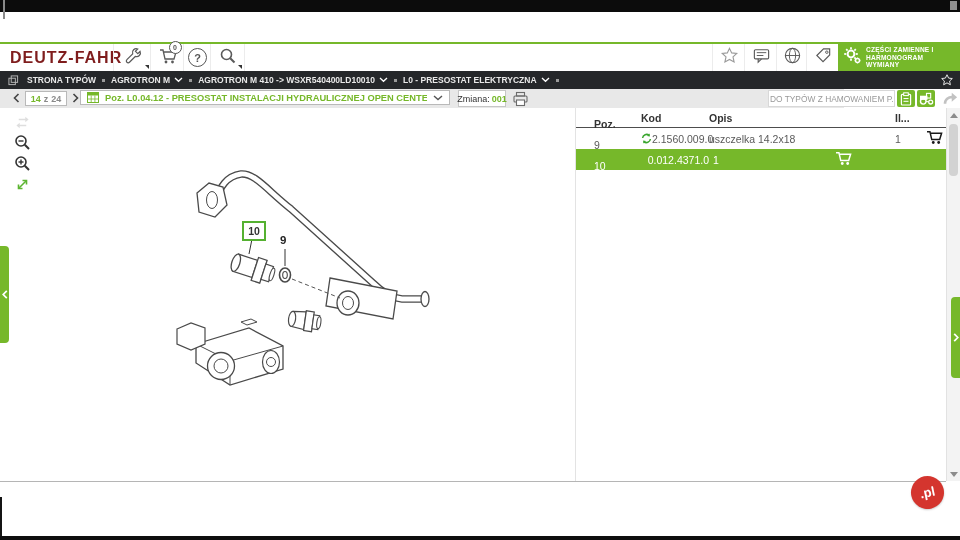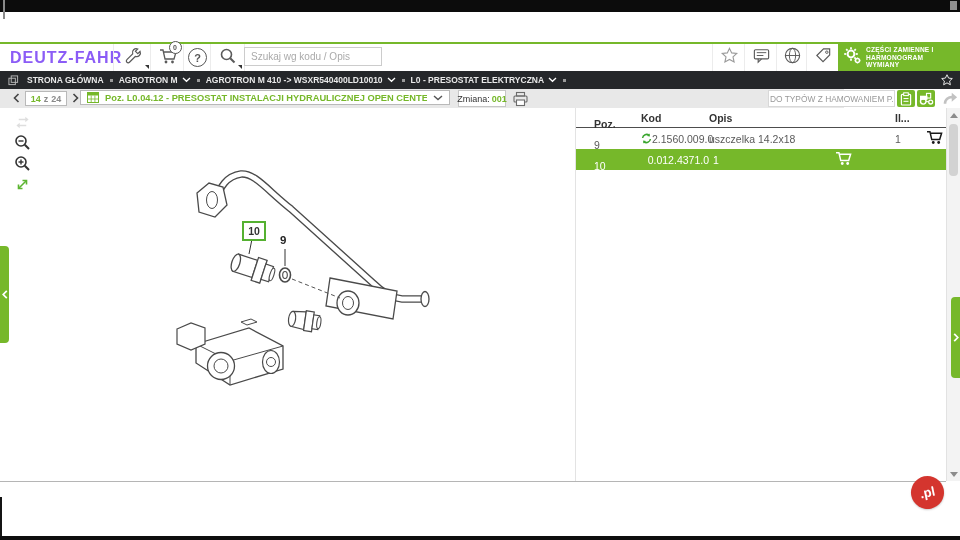--- a/index.html
+++ b/index.html
@@ -8,21 +8,21 @@
 
   
   .top-strip{position:absolute;top:0;left:0;width:960px;height:12px;background:#0c0c0c;}
   .top-strip-line{position:absolute;top:0;left:3px;width:2px;height:19px;background:#8a8a8a;}
   .top-strip-blob{position:absolute;top:1px;left:950px;width:7px;height:9px;background:#8f8f8f;}
 
   .green-line{position:absolute;top:42px;left:0;width:960px;height:2px;background:#76b82a;}
 
   
   .header{position:absolute;top:44px;left:0;width:960px;height:27px;background:#fff;}
-  .logo{position:absolute;left:10px;top:5px;font-size:16px;font-weight:800;color:#8b5cf6;
+  .logo{position:absolute;left:10px;top:5px;font-size:16px;font-weight:800;color:#7f1d1d;
         letter-spacing:1px;}
   .hcell{position:absolute;top:0;height:27px;display:flex;align-items:center;justify-content:center;
          border-left:1px solid #ececec;}
   .hcell.last{border-right:1px solid #ececec;}
   .caret{position:absolute;right:2px;bottom:2px;width:0;height:0;
          border-left:4px solid transparent;border-top:4px solid #333;}
   .search-input{position:absolute;left:244px;top:3px;width:124px;height:17px;border:1px solid #ccc;
         font-family:"Liberation Sans",sans-serif;font-size:10px;color:#555;padding:0 6px;outline:none;}
   .search-input::placeholder{color:#aaa;}
   .badge{position:absolute;top:-5px;right:-4px;width:11px;height:11px;border:1px solid #555;
@@ -153,21 +153,20 @@
     <div class="hcell last" style="left:210px;width:33px;">
       <span>
         <svg width="18" height="18" viewBox="0 0 18 18">
             <circle cx="7.5" cy="7.5" r="5" fill="none" stroke="#5a5a5a" stroke-width="1.6"></circle>
             <line x1="11.2" y1="11.2" x2="15.5" y2="15.5" stroke="#5a5a5a" stroke-width="2"></line>
           </svg>
       </span>
       <span class="caret"></span>
     </div>
 
-    <input class="search-input" type="text" placeholder="Szukaj wg kodu / Opis" style="">
 
     <div class="hcell" style="left:712px;width:32px;">
       <span>
         <svg width="19" height="19" viewBox="0 0 20 20">
             <polygon points="10,2.5 12.3,7.3 17.6,7.9 13.7,11.5 14.8,16.8 10,14.1 5.2,16.8 6.3,11.5 2.4,7.9 7.7,7.3" fill="none" stroke="#9a9a9a" stroke-width="1.2"></polygon>
           </svg>
       </span>
     </div>
     <div class="hcell" style="left:744px;width:32px;">
       <span>
@@ -227,21 +226,21 @@
     </div>
   </div>
 
   <div class="breadcrumb">
     <span class="bc-item" style="margin-right:8px;">
       <svg width="11" height="11" viewBox="0 0 12 12">
           <rect x="1" y="3.5" width="7" height="7" fill="none" stroke="#bdbdbd" stroke-width="1"></rect>
           <rect x="3.5" y="1" width="7" height="7" fill="none" stroke="#bdbdbd" stroke-width="1"></rect>
         </svg>
     </span>
-    <span class="bc-item">STRONA GŁÓWNA</span>
+    <span class="bc-item">STRONA TYPÓW</span>
     <span class="bullet"></span>
     <span class="bc-item">
       <span>AGROTRON M</span>
       <svg width="9" height="6" viewBox="0 0 9 6">
           <path d="M1,1 L4.5,4.3 L8,1" stroke="#fff" fill="none" stroke-width="1.3"></path>
         </svg>
     </span>
     <span class="bullet"></span>
     <span class="bc-item">
       <span>AGROTRON M 410 -&gt; WSXR540400LD10010</span>

